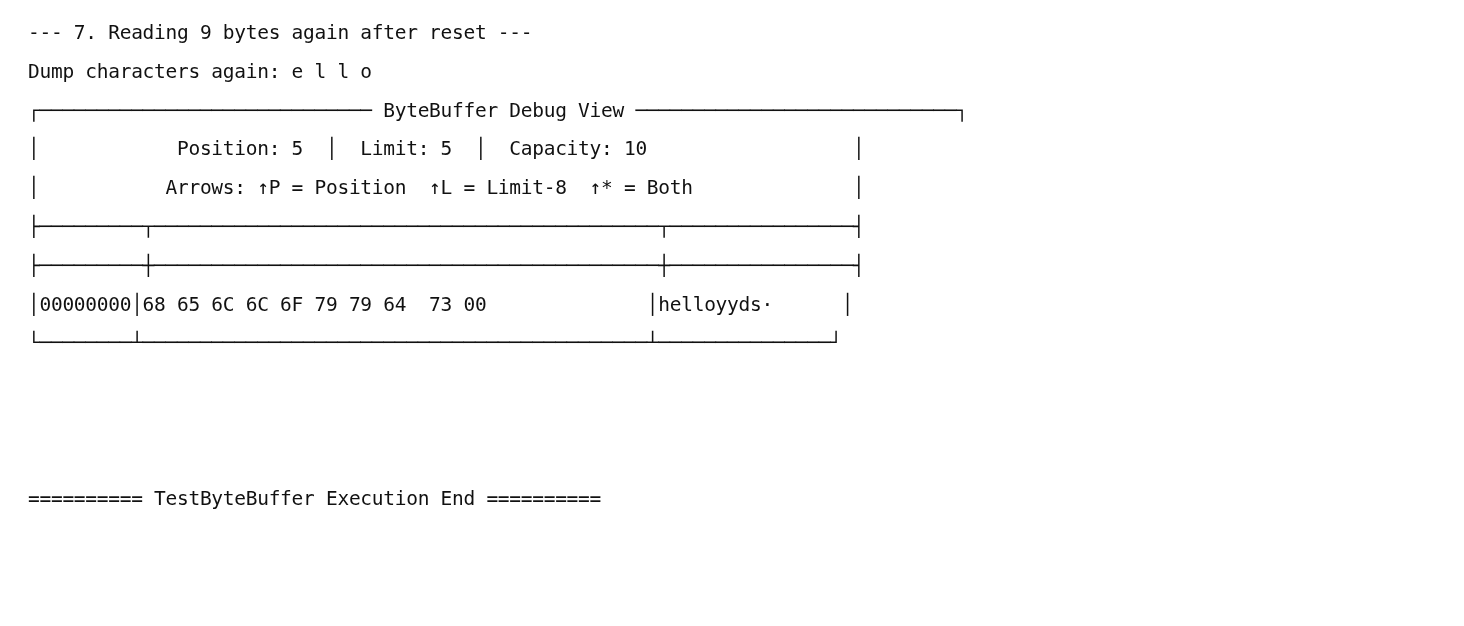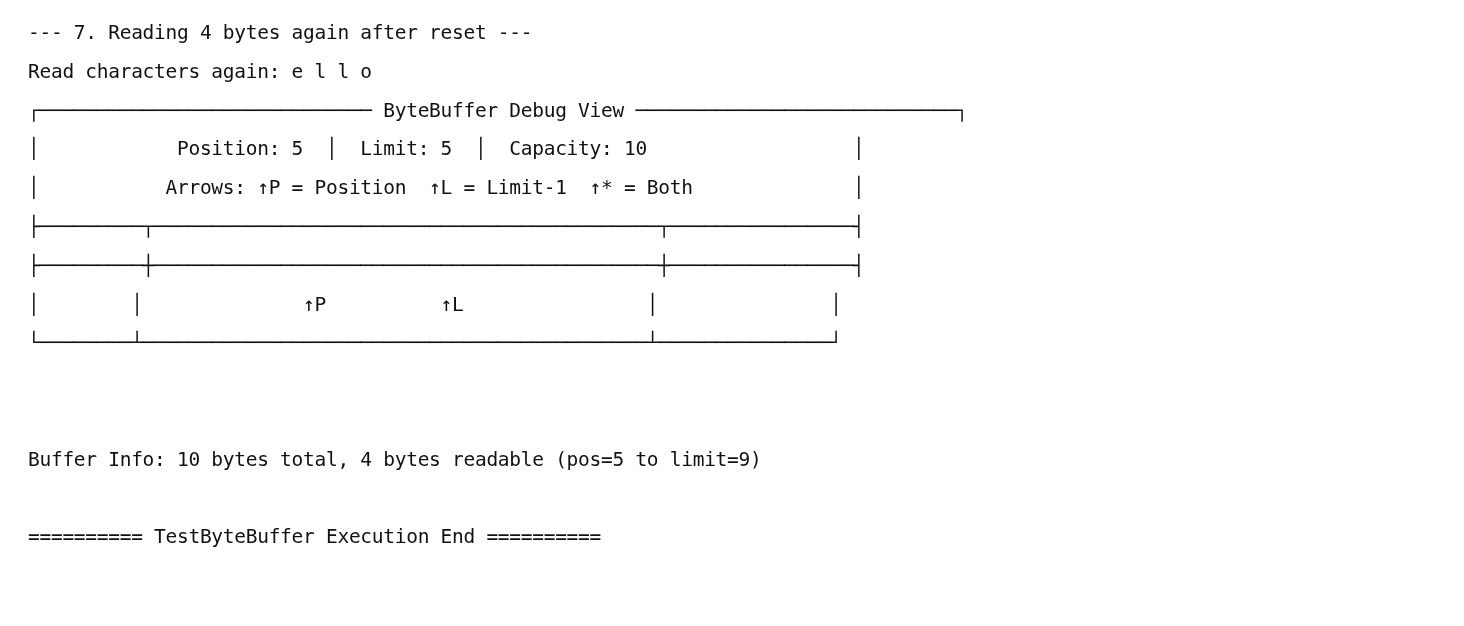--- a/index.html
+++ b/index.html
@@ -39,28 +39,27 @@
   
   #console .line {
     letter-spacing: -0.28px;
   }
 </style>
 </head>
 <body>
 
 <div id="console">
 
-  <div class="line">--- 7. Reading 4 bytes again after reset ---</div>
-  <div class="line">Read characters again: e l l o</div>
+  <div class="line">--- 7. Reading 9 bytes again after reset ---</div>
+  <div class="line">Dump characters again: e l l o</div>
   <div class="line">┌───────────────────────────── ByteBuffer Debug View ────────────────────────────┐</div>
   <div class="line">│            Position: 5  │  Limit: 5  │  Capacity: 10                  │</div>
-  <div class="line">│           Arrows: ↑P = Position  ↑L = Limit-1  ↑* = Both              │</div>
+  <div class="line">│           Arrows: ↑P = Position  ↑L = Limit-8  ↑* = Both              │</div>
   <div class="line">├─────────┬────────────────────────────────────────────┬────────────────┤</div>
   <div class="line">├─────────┼────────────────────────────────────────────┼────────────────┤</div>
-  <div class="line">│        │              ↑P          ↑L                │               │</div>
+  <div class="line">│00000000│68 65 6C 6C 6F 79 79 64  73 00              │helloyyds·      │</div>
   <div class="line">└────────┴────────────────────────────────────────────┴───────────────┘</div>
   <div class="line blank"></div>
   <div class="line blank"></div>
-  <div class="line">Buffer Info: 10 bytes total, 4 bytes readable (pos=5 to limit=9)</div>
   <div class="line blank"></div>
   <div class="line">========== TestByteBuffer Execution End ==========</div>
 
 </div>
 
 </body></html>

